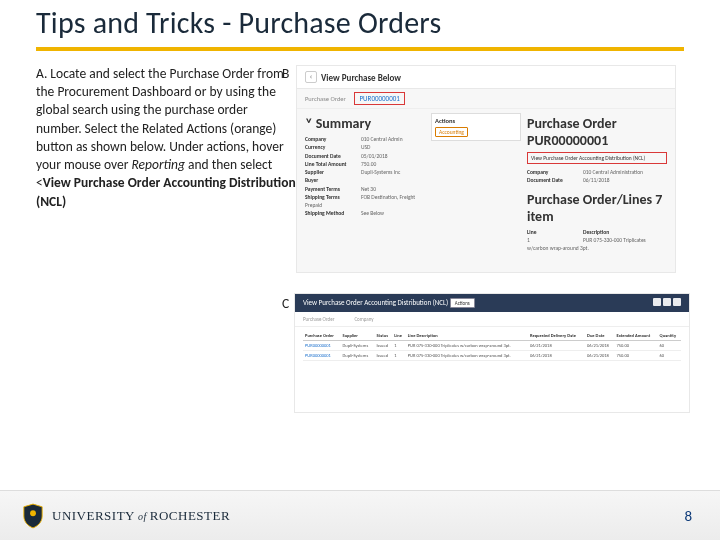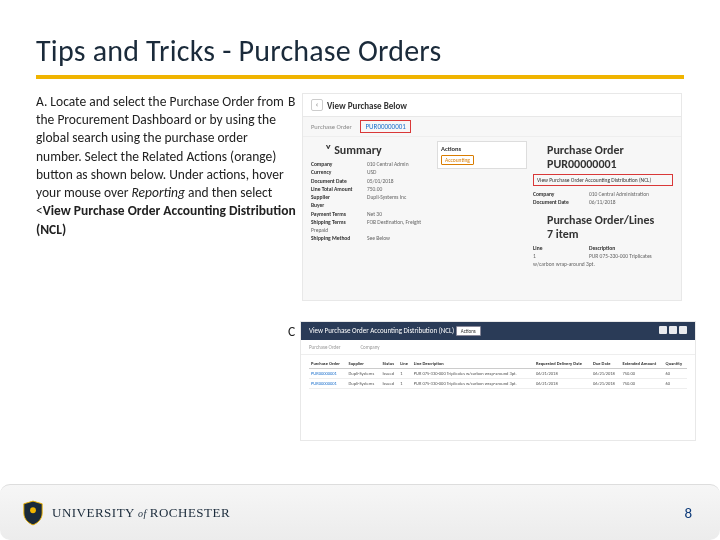--- a/index.html
+++ b/index.html
@@ -8,34 +8,33 @@
     height: 540px;
     background: #fff;
     font-family: "Segoe UI", Calibri, sans-serif;
     position: relative;
     overflow: hidden;
   }
   .slide {
     width: 720px;
     height: 540px;
     position: relative;
-    padding: 32px 36px 0 36px;
+    padding: 4px 36px 0 36px;
   }
   .title {
     font-size: 30px;
     font-weight: 400;
     color: #1a2a3a;
     padding-bottom: 6px;
     border-bottom: 4px solid #f0b400;
     letter-spacing: 0.2px;
   }
   .content {
     display: flex;
     margin-top: 14px;
-    gap: 6px;
   }
   .left {
     width: 260px;
     font-size: 13.5px;
     line-height: 1.35;
     color: #222;
   }
   .left .bold { font-weight: 600; }
   .right {
     flex: 1;
@@ -82,21 +81,21 @@
     gap: 6px;
   }
   .shot-b .colL { width: 120px; }
   .shot-b .colM { width: 90px; }
   .shot-b .colR { flex:1; }
 
   .po-row { padding: 3px 0; border-bottom:1px solid #eee; }
   .po-label { color:#888; display:inline-block; width:48px; }
   .po-boxed { display:inline-block; border:1.2px solid #d93838; padding:1px 4px; color:#1a6fcc; font-size:7px; }
 
-  .sect-title { font-size:12px; font-weight:600; color:#333; margin:2px 14px 3px; }
+  .sect-title { font-size:14px; font-weight:600; color:#333; margin:2px 0 3px; }
   .kv { font-size:5.5px; color:#666; line-height:1.5; }
   .kv b { color:#333; font-weight:600; display:inline-block; width:56px; }
 
   .actions-box {
     border:1px solid #ddd; padding:3px; background:#fff; font-size:5.5px;
   }
   .actions-box .act-title { font-size:6.5px; font-weight:600; margin-bottom:2px; color:#333; }
   .orange-outline {
     display:inline-block; padding:1px 3px;
     border:1.2px solid #d97c00; color:#d97c00; border-radius:1px;
@@ -152,26 +151,25 @@
   }
   .shot-c td {
     padding:2px 2px; color:#555;
     border-bottom:1px solid #eee;
   }
   .shot-c td.link { color:#1a6fcc; }
 
   
   .footer {
     position:absolute; left:0; right:0; bottom:0;
-    height:56px;
+    height:50px;
     background: linear-gradient(#f6f6f6,#ececec);
     border-top:1px solid #ddd;
     display:flex; align-items:center; justify-content:space-between;
     padding: 0 28px 0 22px;
-    border-radius: 10px;
   }
   .footer .logo {
     display:flex; align-items:center; gap:8px;
     color:#1a2a3a;
   }
   .footer .shield {
     width:22px; height:26px; position:relative;
   }
   .footer .shield svg { width:22px; height:26px; }
   .footer .uname {

